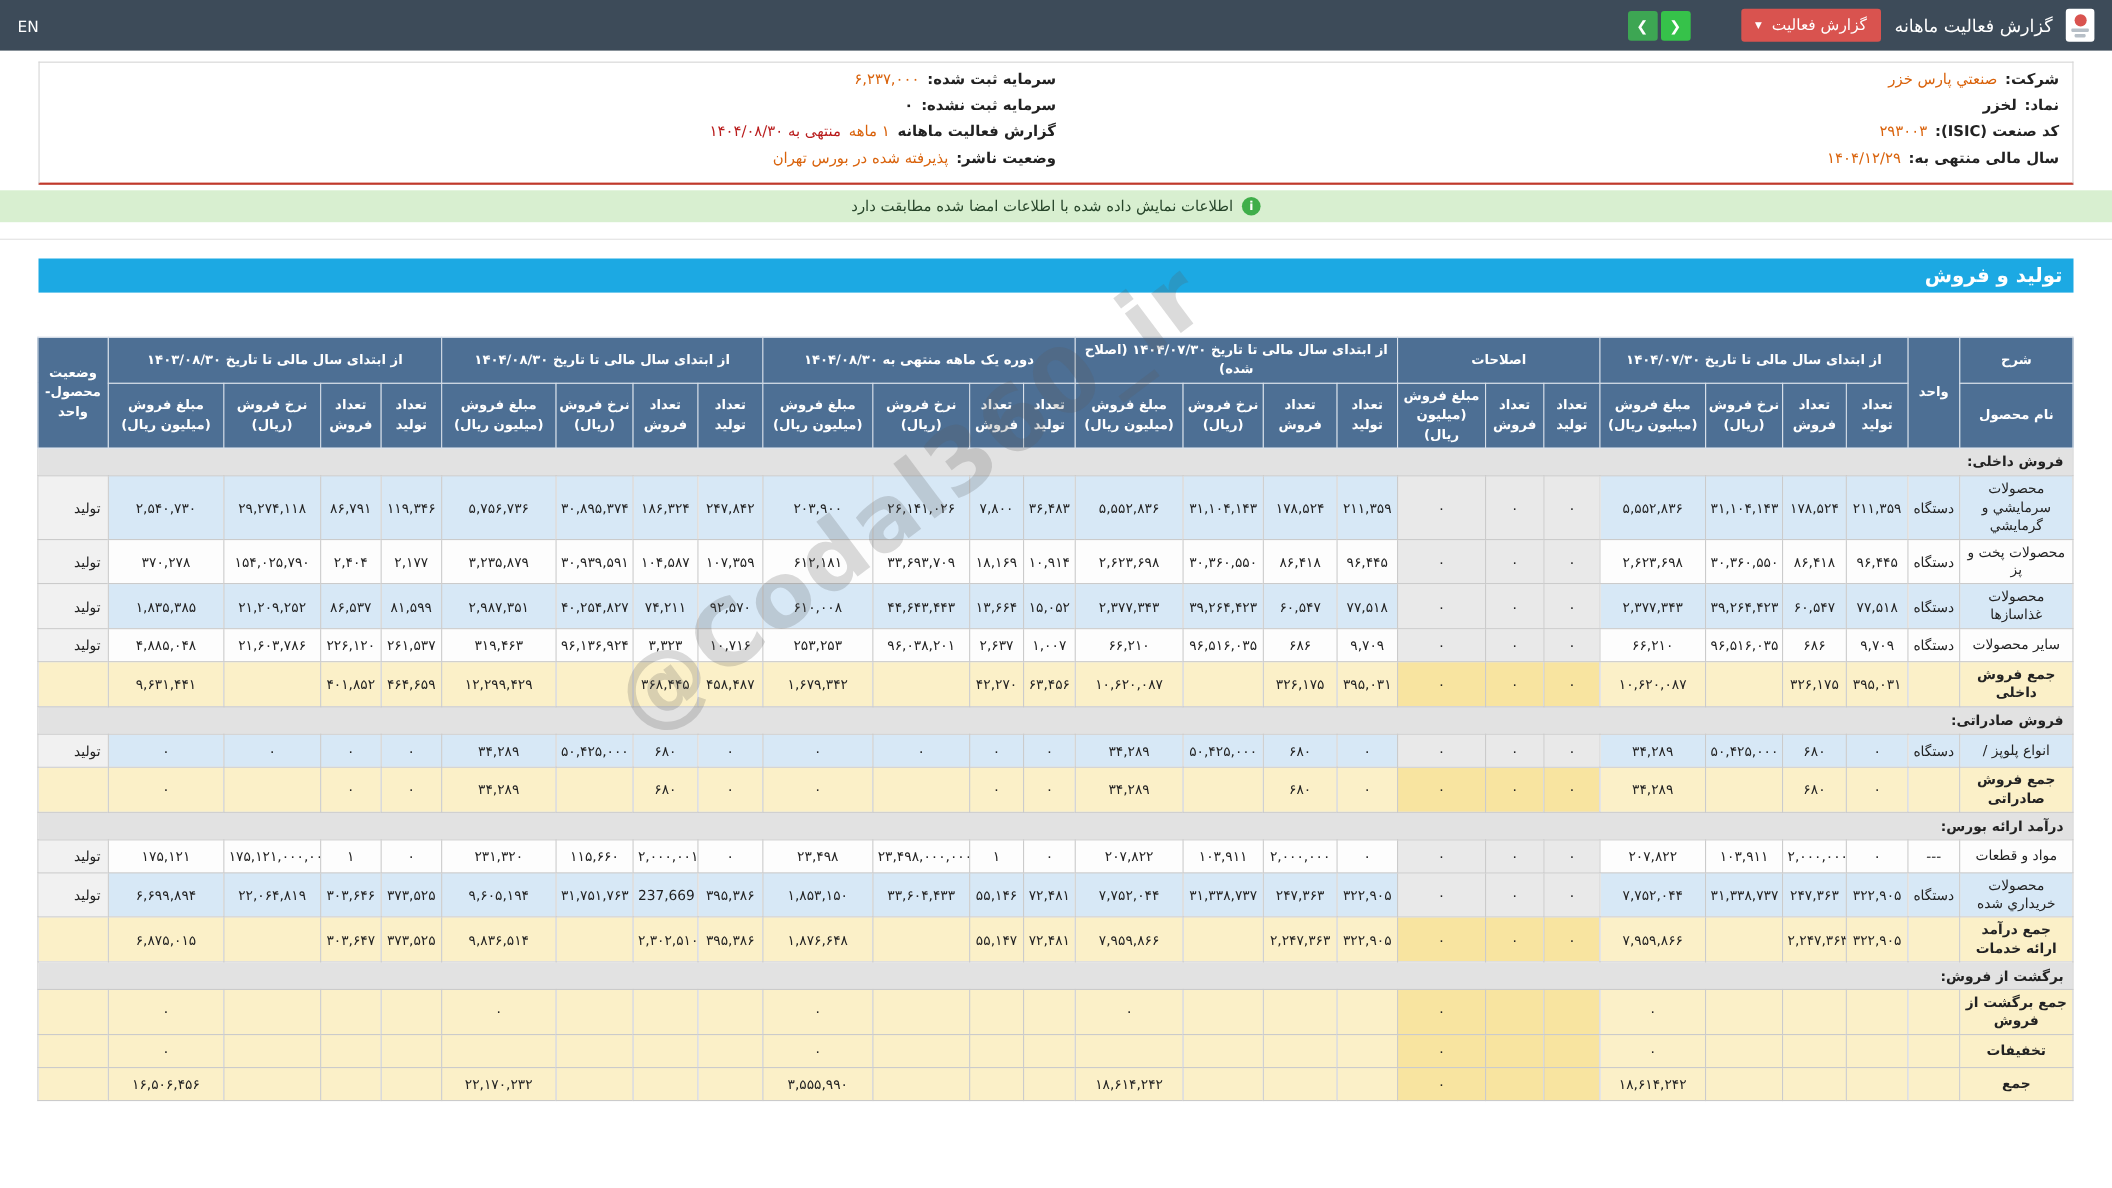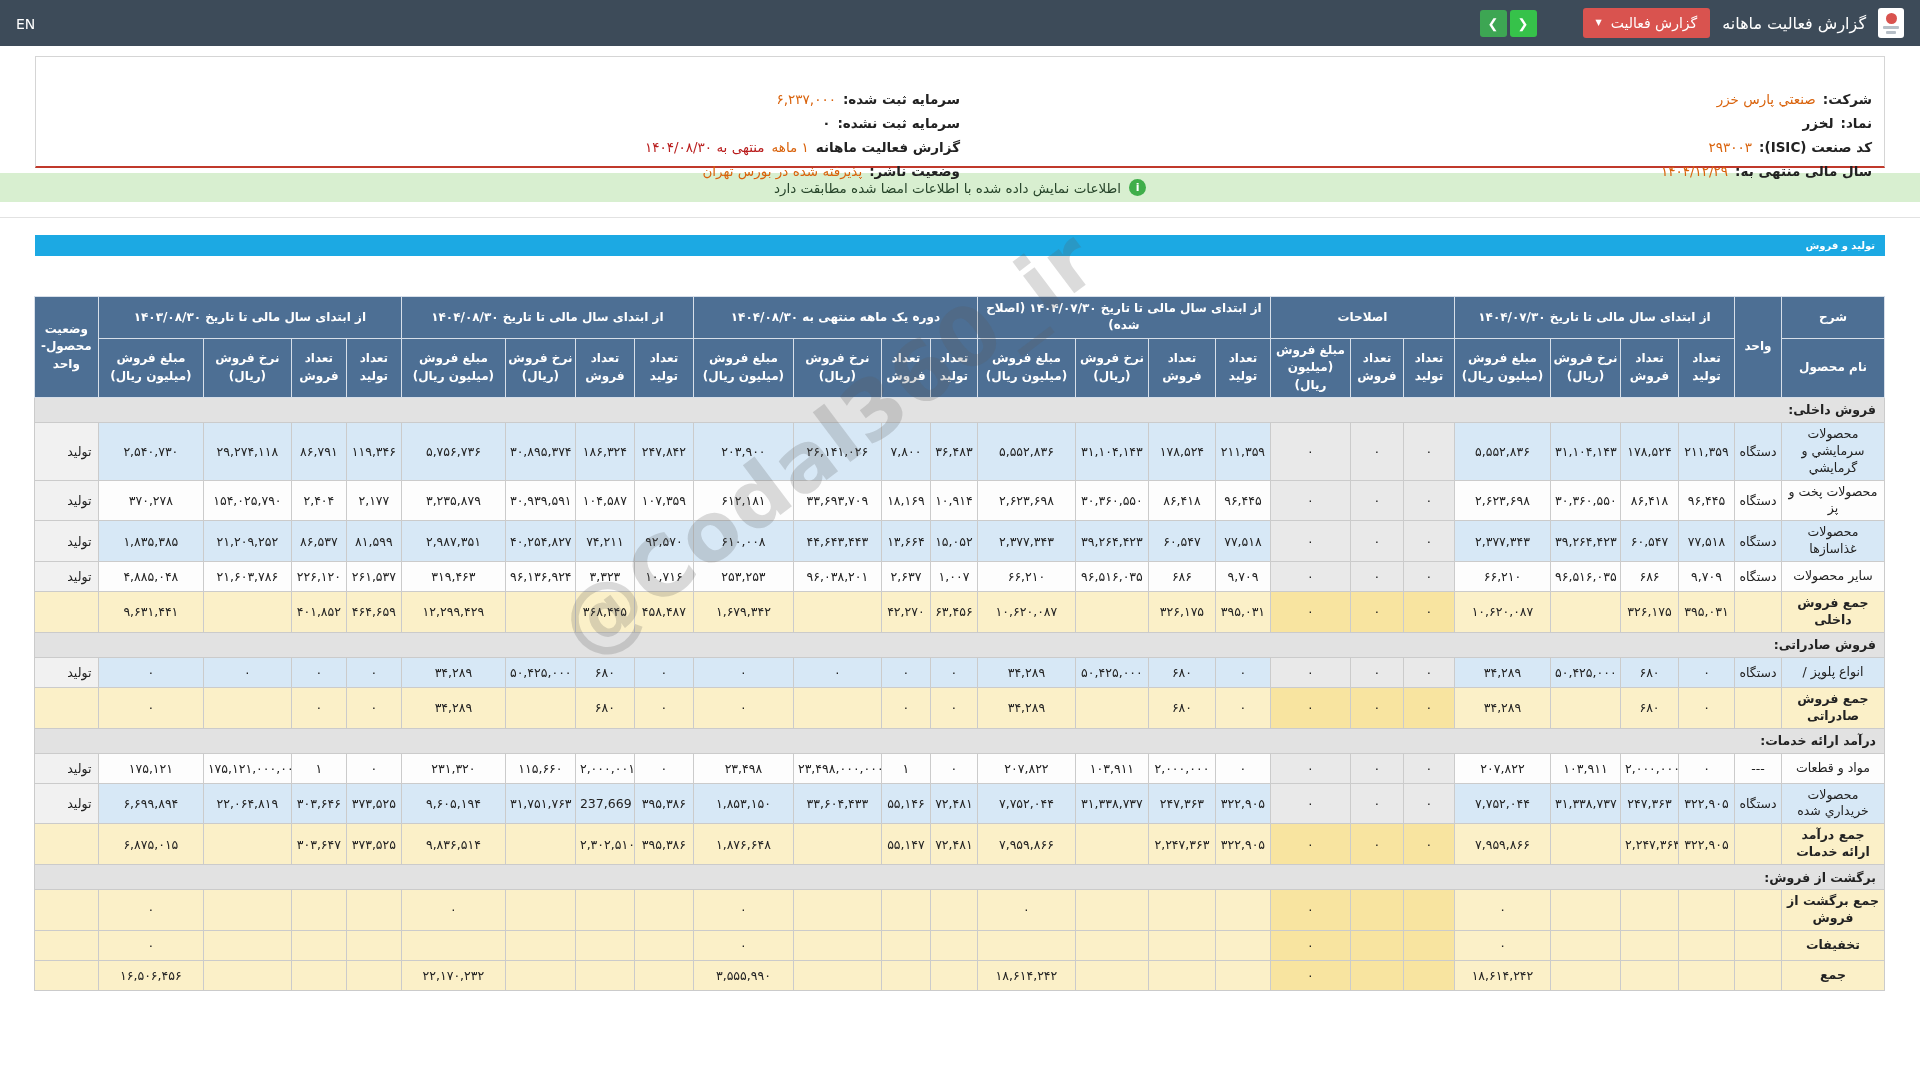--- a/index.html
+++ b/index.html
@@ -22,33 +22,33 @@
   .pg-prev{background:#3da653;}
   .pg-next{background:#36c24a;}
   .lang{color:#fff;font-size:14px;cursor:pointer;}
 
   
   .info-wrap{margin:10px 35px 0;border:1px solid #d5d5d5;border-bottom:2px solid #c0392b;padding:7px 12px 6px;box-sizing:border-box;}
   .info-grid{display:flex;}
   .info-col{flex:1;}
   .info-row{display:flex;align-items:baseline;gap:7px;height:24px;font-size:13.5px;}
   .info-label{font-weight:bold;color:#222;white-space:nowrap;}
-  .info-value{color:#d9620b;margin-top:27px;}
+  .info-value{color:#d9620b;}
   .info-value.plain{color:#222;font-weight:bold;}
   .info-suffix{color:#b91c1c;}
 
   
   .banner{margin-top:5px;background:#d8efd0;height:29px;display:flex;align-items:center;justify-content:center;gap:8px;font-size:13.5px;color:#27452a;}
   .info-icon{width:17px;height:17px;border-radius:50%;background:#3fae4a;color:#fff;font-size:11px;font-weight:bold;display:flex;align-items:center;justify-content:center;font-style:normal;}
   .note-wrap{direction:ltr;padding:9px 95px 0;}
   .note-box{direction:rtl;display:inline-block;border:1px solid #b5b5b5;background:#fff;padding:4px 12px;font-size:13px;color:#222;}
   .divider{height:1px;background:#e2e2e2;margin-top:15px;}
 
   
-  .section-bar{margin:17px 35px 0;background:#1ca9e3;color:#fff;font-weight:bold;font-size:10px;padding:5px 10px;}
+  .section-bar{margin:17px 35px 0;background:#1ca9e3;color:#fff;font-weight:bold;font-size:18px;padding:5px 10px;}
   .section-sub{margin:0 35px;border:1px solid #d8d8d8;border-top:none;font-weight:bold;font-size:13.5px;padding:5px 10px;color:#111;}
 
   
   .table-wrap{margin:40px 35px 0;position:relative;}
   table.data{width:1850px;border-collapse:collapse;table-layout:fixed;}
   table.data th{background:#4d6f94;color:#fff;border:1px solid #d7dfe9;font-weight:bold;font-size:12px;padding:3px 2px;line-height:1.45;text-align:center;vertical-align:middle;}
   table.data td{border:1px solid #cbcbcb;padding:3px 4px;font-size:12.5px;color:#222;text-align:center;vertical-align:middle;height:23px;overflow:hidden;}
   td.name{text-align:right;padding-right:6px;line-height:1.35;}
   td.unit,td.status{font-size:12px;}
   td.num{direction:ltr;}
@@ -412,21 +412,21 @@
             <td class="num">۶۸۰</td>
             <td class="num"></td>
             <td class="num">۳۴,۲۸۹</td>
             <td class="num">۰</td>
             <td class="num">۰</td>
             <td class="num"></td>
             <td class="num">۰</td>
             <td class="status"></td>
           </tr>
           <tr class="sec">
-            <td colspan="26">درآمد ارائه خدمات:</td>
+            <td colspan="26">درآمد ارائه بورس:</td>
           </tr>
           <tr class="p1">
             <td class="name">مواد و قطعات</td>
             <td class="unit">---</td>
             <td class="num">۰</td>
             <td class="num">۲,۰۰۰,۰۰۰</td>
             <td class="num">۱۰۳,۹۱۱</td>
             <td class="num">۲۰۷,۸۲۲</td>
             <td class="num adj">۰</td>
             <td class="num adj">۰</td>

